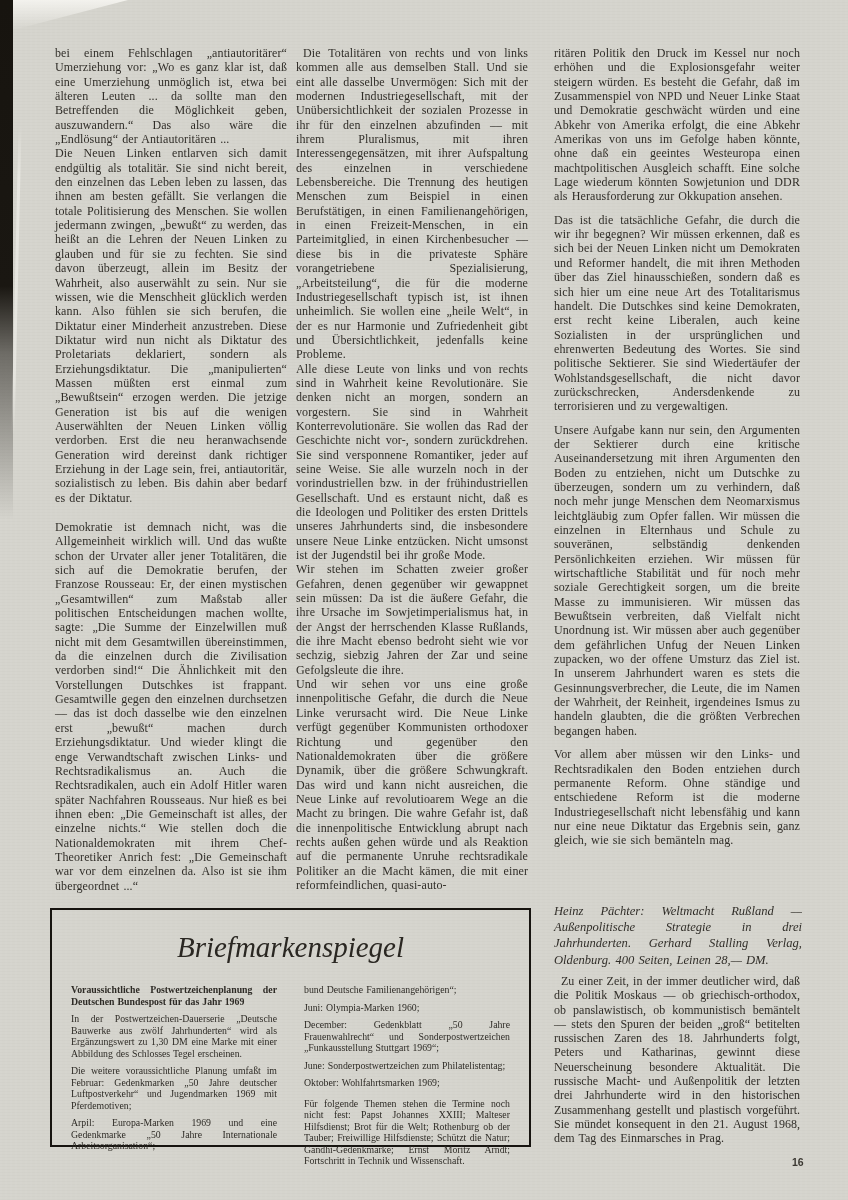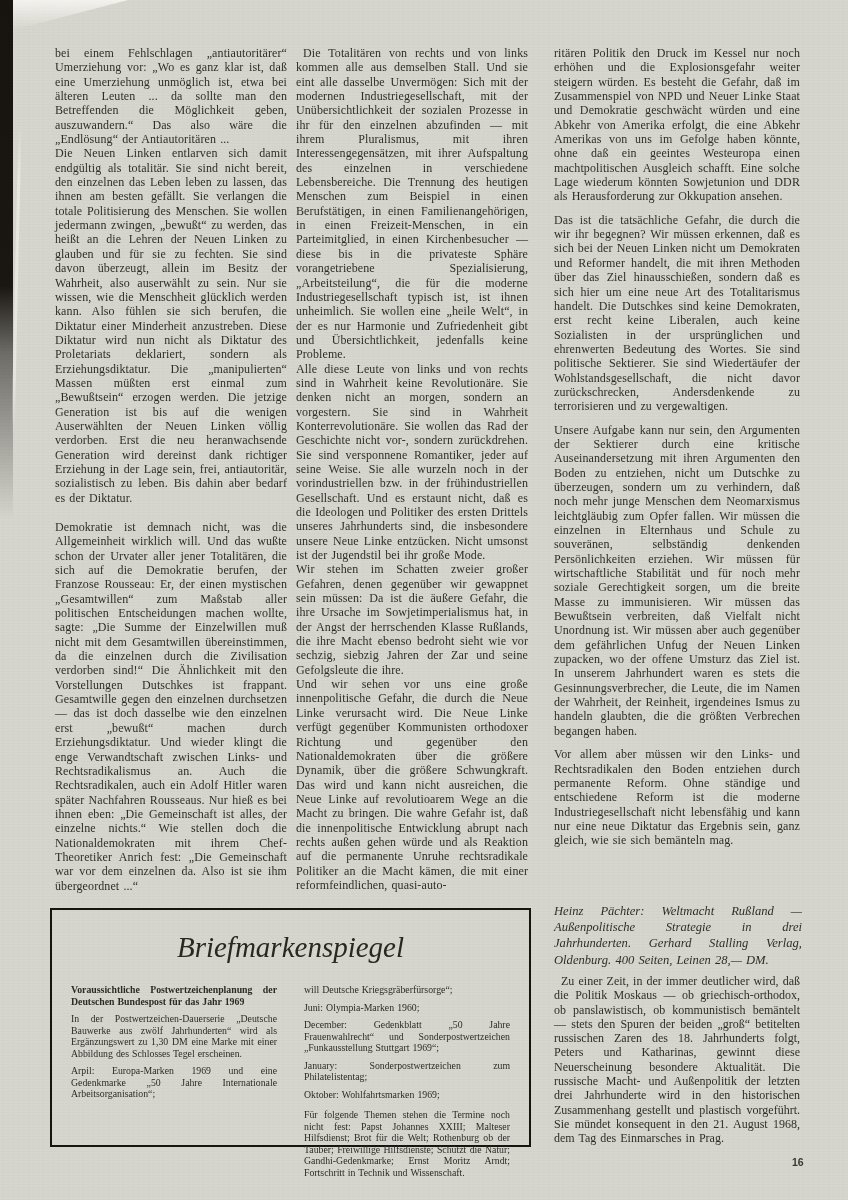--- a/index.html
+++ b/index.html
@@ -132,27 +132,28 @@
     <p class="gap-sm">Unsere Aufgabe kann nur sein, den Argumenten der Sektierer durch eine kritische Auseinandersetzung mit ihren Argumenten den Boden zu entziehen, nicht um Dutschke zu überzeugen, sondern um zu verhindern, daß noch mehr junge Menschen dem Neomarxismus leichtgläubig zum Opfer fallen. Wir müssen die einzelnen in Elternhaus und Schule zu souveränen, selbständig denkenden Persönlichkeiten erziehen. Wir müssen für wirtschaftliche Stabilität und für noch mehr soziale Gerechtigkeit sorgen, um die breite Masse zu immunisieren. Wir müssen das Bewußtsein verbreiten, daß Vielfalt nicht Unordnung ist. Wir müssen aber auch gegenüber dem gefährlichen Unfug der Neuen Linken zupacken, wo der offene Umsturz das Ziel ist. In unserem Jahrhundert waren es stets die Gesinnungsverbrecher, die Leute, die im Namen der Wahrheit, der Reinheit, irgendeines Ismus zu handeln glaubten, die die größten Verbrechen begangen haben.</p>
     <p class="gap-sm">Vor allem aber müssen wir den Links- und Rechtsradikalen den Boden entziehen durch permanente Reform. Ohne ständige und entschiedene Reform ist die moderne Industriegesellschaft nicht lebensfähig und kann nur eine neue Diktatur das Ergebnis sein, ganz gleich, wie sie sich bemänteln mag.</p>
   </div>
 
   <div class="stamp-box">
     <h2 class="stamp-box-title">Briefmarkenspiegel</h2>
     <div class="stamp-cols">
       <div class="stamp-col">
         <p class="stamp-heading">Voraussichtliche Postwertzeichenplanung der Deutschen Bundespost für das Jahr 1969</p>
         <p>In der Postwertzeichen-Dauerserie „Deutsche Bauwerke aus zwölf Jahrhunderten“ wird als Ergänzungswert zu 1,30 DM eine Marke mit einer Abbildung des Schlosses Tegel erscheinen.</p>
+        <p>Die weitere voraussichtliche Planung umfaßt im Februar: Gedenkmarken „50 Jahre deutscher Luftpostverkehr“ und Jugendmarken 1969 mit Pferdemotiven;</p>
         <p>Arpil: Europa-Marken 1969 und eine Gedenkmarke „50 Jahre Internationale Arbeitsorganisation“;</p>
       </div>
       <div class="stamp-col">
-        <p>will Deutsche Kriegsgräberfürsorge“;</p>
+        <p>bund Deutsche Familienangehörigen“;</p>
         <p>Juni: Olympia-Marken 1960;</p>
         <p>December: Gedenkblatt „50 Jahre Frauenwahlrecht“ und Sonderpostwertzeichen „Funkausstellung Stuttgart 1969“;</p>
-        <p>January: Sonderpostwertzeichen zum Philatelistentag;</p>
+        <p>June: Sonderpostwertzeichen zum Philatelistentag;</p>
         <p>Oktober: Wohlfahrtsmarken 1969;</p>
         <p class="gap-sm">Für folgende Themen stehen die Termine noch nicht fest: Papst Johannes XXIII; Malteser Hilfsdienst; Brot für die Welt; Rothenburg ob der Tauber; Freiwillige Hilfsdienste; Schützt die Natur; Gandhi-Gedenkmarke; Ernst Moritz Arndt; Fortschritt in Technik und Wissenschaft.</p>
       </div>
     </div>
   </div>
 
   <div class="review-citation">Heinz Pächter: Weltmacht Rußland — Außenpolitische Strategie in drei Jahrhunderten. Gerhard Stalling Verlag, Oldenburg. 400 Seiten, Leinen 28,— DM.</div>
   <div class="review-body indent">Zu einer Zeit, in der immer deutlicher wird, daß die Politik Moskaus — ob griechisch-orthodox, ob panslawistisch, ob kommunistisch bemäntelt — stets den Spuren der beiden „groß“ betitelten russischen Zaren des 18. Jahrhunderts folgt, Peters und Katharinas, gewinnt diese Neuerscheinung besondere Aktualität. Die russische Macht- und Außenpolitik der letzten drei Jahrhunderte wird in den historischen Zusammenhang gestellt und plastisch vorgeführt. Sie mündet konsequent in den 21. August 1968, dem Tag des Einmarsches in Prag.</div>
 
   <div class="page-number">16</div>

